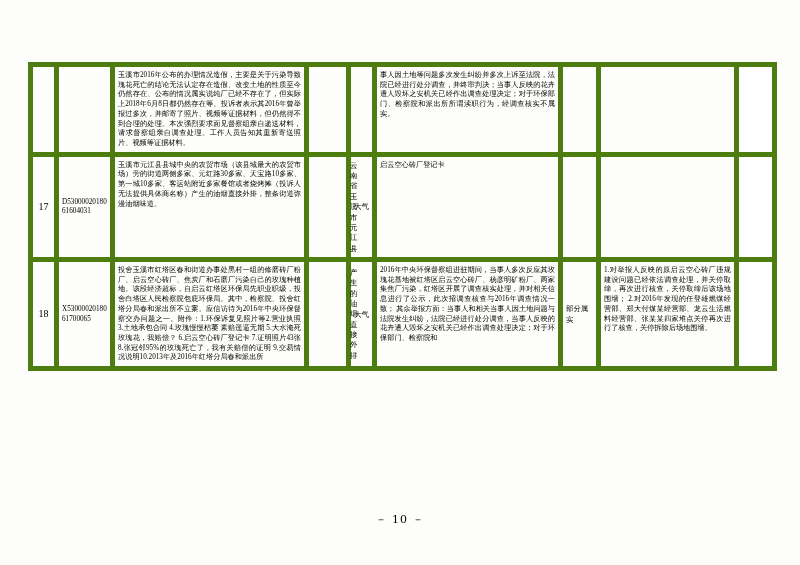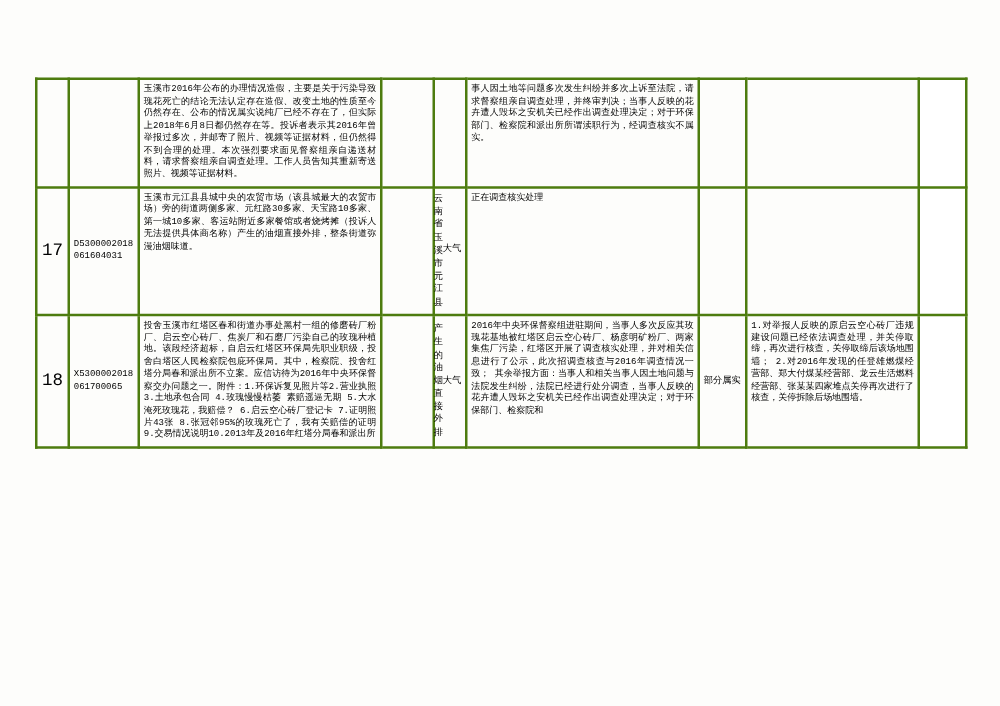--- a/index.html
+++ b/index.html
@@ -24,32 +24,32 @@
   }
   .doc-table {
     position: absolute;
     left: 28px;
     top: 62px;
     width: 744px;
     border-collapse: collapse;
     table-layout: fixed;
   }
   .doc-table td {
-    border: 2px solid #4d7c0f;
+    border: 5px solid #4d7c0f;
     vertical-align: top;
     padding: 4px 3px 3px 3px;
     font-size: 7.2px;
     line-height: 1.32;
-    font-family: Liberation Mono, monospace;
+    font-family: Liberation Serif, serif;
     word-break: break-all;
   }
   td.c-idx {
     text-align: center;
     vertical-align: middle;
-    font-size: 14px;
+    font-size: 10px;
     padding: 0;
   }
   td.c-code {
     font-size: 7.2px;
     vertical-align: middle;
     line-height: 1.35;
     word-break: break-all;
   }
   td.c-desc {
     text-align: justify;
@@ -112,46 +112,47 @@
       <col style="width:138px">
       <col style="width:38px">
     </colgroup>
     <tbody>
       <tr>
         <td class="c-idx"></td>
         <td class="c-code"></td>
         <td class="c-desc">玉溪市2016年公布的办理情况造假，主要是关于污染导致瑰花死亡的结论无法认定存在造假、改变土地的性质至今仍然存在、公布的情况属实说纯厂已经不存在了，但实际上2018年6月8日都仍然存在等。投诉者表示其2016年曾举报过多次，并邮寄了照片、视频等证据材料，但仍然得不到合理的处理。本次强烈要求面见督察组亲自递送材料，请求督察组亲自调查处理。工作人员告知其重新寄送照片、视频等证据材料。</td>
         <td class="c-region"></td>
         <td class="c-type"></td>
-        <td class="c-result">事人因土地等问题多次发生纠纷并多次上诉至法院，请求督察组亲自调查处理，并终审判决；当事人反映的花卉遭人毁坏之安机关已经作出调查处理决定；对于环保部门、检察院和派出所所谓渎职行为，经调查核实不属实。</td>
+        <td class="c-result">事人因土地等问题多次发生纠纷并多次上诉至法院，法院已经进行处分调查，并终审判决；当事人反映的花卉遭人毁坏之安机关已经作出调查处理决定；对于环保部门、检察院和派出所所谓渎职行为，经调查核实不属实。</td>
         <td class="c-verify"></td>
         <td class="c-action"></td>
         <td class="c-empty"></td>
       </tr>
       <tr>
         <td class="c-idx">17</td>
         <td class="c-code">D5300002018061604031</td>
         <td class="c-desc">玉溪市元江县县城中央的农贸市场（该县城最大的农贸市场）旁的街道两侧多家、元红路30多家、天宝路10多家、第一城10多家、客运站附近多家餐馆或者烧烤摊（投诉人无法提供具体商名称）产生的油烟直接外排，整条街道弥漫油烟味道。</td>
         <td class="c-region">云南省玉溪市元江县</td>
         <td class="c-type">大气</td>
-        <td class="c-result">正在调查核实处理</td>
+        <td class="c-result">启云空心砖厂登记卡</td>
         <td class="c-verify"></td>
         <td class="c-action"></td>
         <td class="c-empty"></td>
       </tr>
       <tr>
         <td class="c-idx">18</td>
         <td class="c-code">X5300002018061700065</td>
         <td class="c-desc">投舍玉溪市红塔区春和街道办事处黑村一组的修磨砖厂粉厂、启云空心砖厂、焦炭厂和石磨厂污染自己的玫瑰种植地。该段经济超标，自启云红塔区环保局先职业职级，投舍白塔区人民检察院包庇环保局。其中，检察院、投舍红塔分局春和派出所不立案。应信访待为2016年中央环保督察交办问题之一。附件：1.环保诉复见照片等2.营业执照 3.土地承包合同 4.玫瑰慢慢枯萎 素赔遥逼无期 5.大水淹死玫瑰花，我赔偿？ 6.启云空心砖厂登记卡 7.证明照片43张 8.张冠邻95%的玫瑰死亡了，我有关赔偿的证明 9.交易情况说明10.2013年及2016年红塔分局春和派出所</td>
         <td class="c-region">产生的油烟直接外排</td>
         <td class="c-type">大气</td>
         <td class="c-result">2016年中央环保督察组进驻期间，当事人多次反应其玫瑰花基地被红塔区启云空心砖厂、杨彦明矿粉厂、两家集焦厂污染，红塔区开展了调查核实处理，并对相关信息进行了公示，此次招调查核查与2016年调查情况一致；
 其余举报方面：当事人和相关当事人因土地问题与法院发生纠纷，法院已经进行处分调查，当事人反映的花卉遭人毁坏之安机关已经作出调查处理决定；对于环保部门、检察院和</td>
         <td class="c-verify">部分属实</td>
         <td class="c-action">1.对举报人反映的原启云空心砖厂违规建设问题已经依法调查处理，并关停取缔，再次进行核查，关停取缔后该场地围墙；
 2.对2016年发现的任登雄燃煤经营部、郑大付煤某经营部、龙云生活燃料经营部、张某某四家堆点关停再次进行了核查，关停拆除后场地围墙。</td>
         <td class="c-empty"></td>
       </tr>
     </tbody>
   </table>
 
+  <div class="page-number">－ 10 －</div>
 
 </div>
 
 </body></html>

